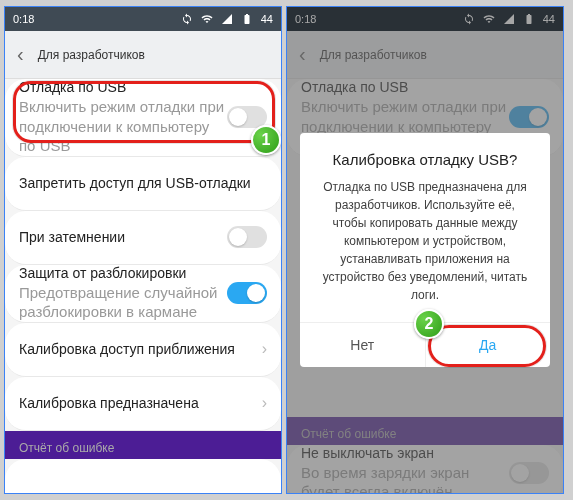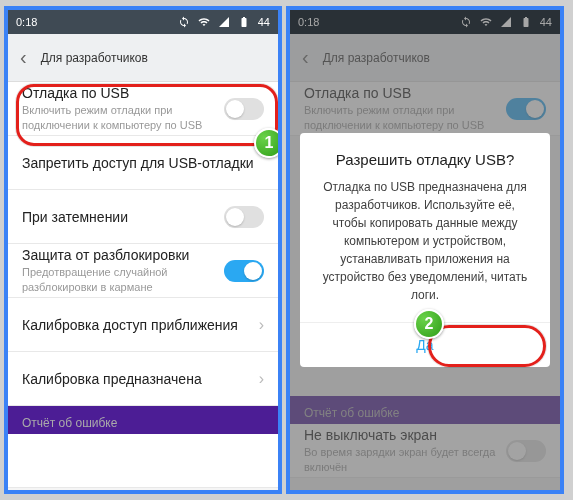--- a/index.html
+++ b/index.html
@@ -13,21 +13,21 @@
   }
   .phones {
     display: flex;
     gap: 4px;
     padding: 6px 4px;
   }
   .phone {
     width: 278px;
     height: 488px;
     background: #f5f5f5;
-    border: 4px solid #3b82f6;
+    border: 1px solid #3b82f6;
     display: flex;
     flex-direction: column;
     position: relative;
     overflow: hidden;
   }
   .statusbar {
     height: 24px;
     background: #3f4a54;
     color: #fff;
     display: flex;
@@ -50,24 +50,25 @@
   .header .title { font-size: 12px; color: #333; }
   .list { flex: 1; overflow: hidden; }
   .row {
     background: #fff;
     border-bottom: 1px solid #e8e8e8;
     padding: 0 14px;
     display: flex;
     align-items: center;
     justify-content: space-between;
     min-height: 54px;
+    border-radius: 21px;
   }
   .row .txt { flex: 1; }
   .row .lbl { font-size: 14px; color: #222; }
-  .row .sub { font-size: 11px; color: #999; margin-top: 2px; line-height: 1.3; }
+  .row .sub { font-size: 15px; color: #999; margin-top: 2px; line-height: 1.3; }
   .row .chev { color: #bbb; font-size: 16px; margin-left: 8px; }
   .toggle {
     width: 40px; height: 22px; border-radius: 11px;
     position: relative; flex-shrink: 0;
   }
   .toggle.off { background: #e0e0e0; }
   .toggle.on  { background: #2aa8f2; }
   .toggle .knob {
     width: 18px; height: 18px; border-radius: 50%;
     background: #fff; position: absolute; top: 2px;
@@ -263,23 +264,24 @@
           <div class="sub">Во время зарядки экран будет всегда включён</div>
         </div>
         <div class="toggle off">
             <div class="knob"></div>
           </div>
       </div>
     </div>
 
     <div class="overlay">
       <div class="dialog">
-        <div class="d-title">Разрешить отладку USB?</div>
+        <div class="d-title">Калибровка отладку USB?</div>
         <div class="d-body">Отладка по USB предназначена для разработчиков. Используйте её, чтобы копировать данные между компьютером и устройством, устанавливать приложения на устройство без уведомлений, читать логи.</div>
         <div class="d-buttons">
+          <div class="d-btn no">Нет</div>
           <div class="d-btn yes">Да</div>
           <div class="hl-red" style="left:128px; top:2px; width:118px; height:42px; border-radius:22px;"></div>
           <div class="badge" style="left:114px; top:-14px;">
               <span>2</span>
             </div>
         </div>
       </div>
     </div>
   </div>
 

